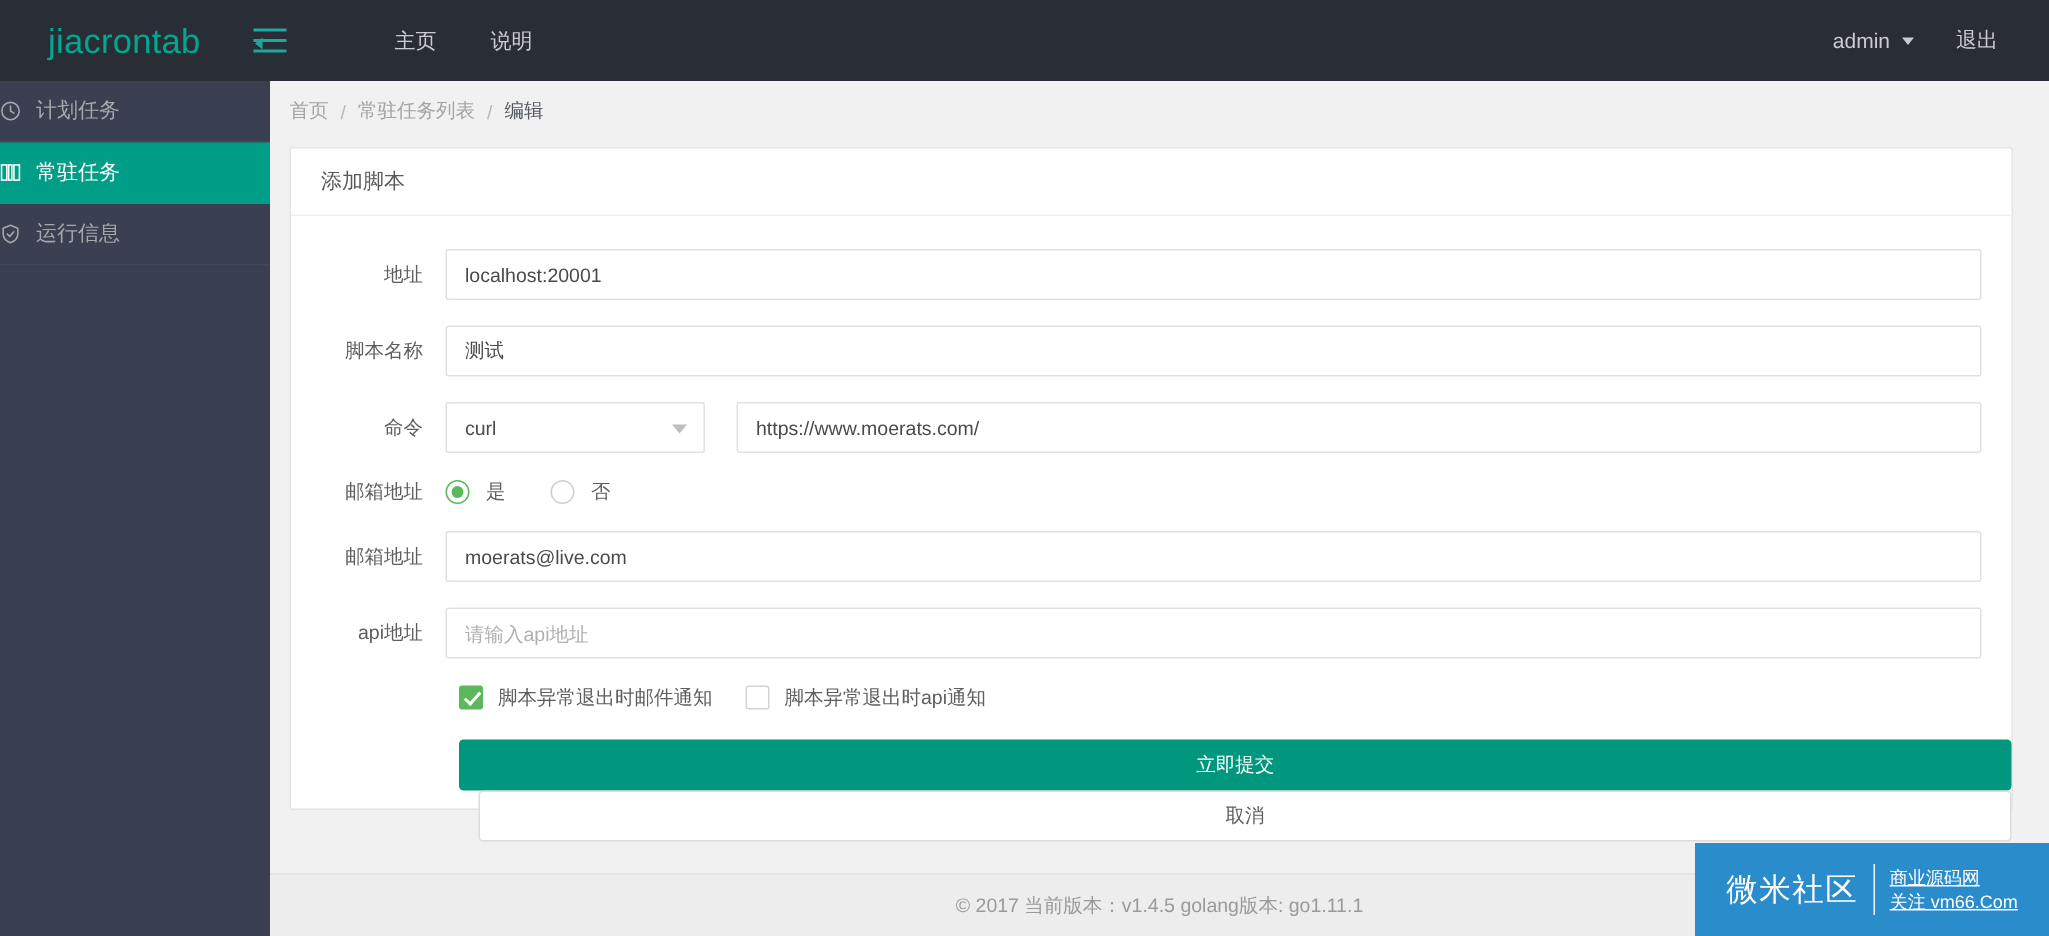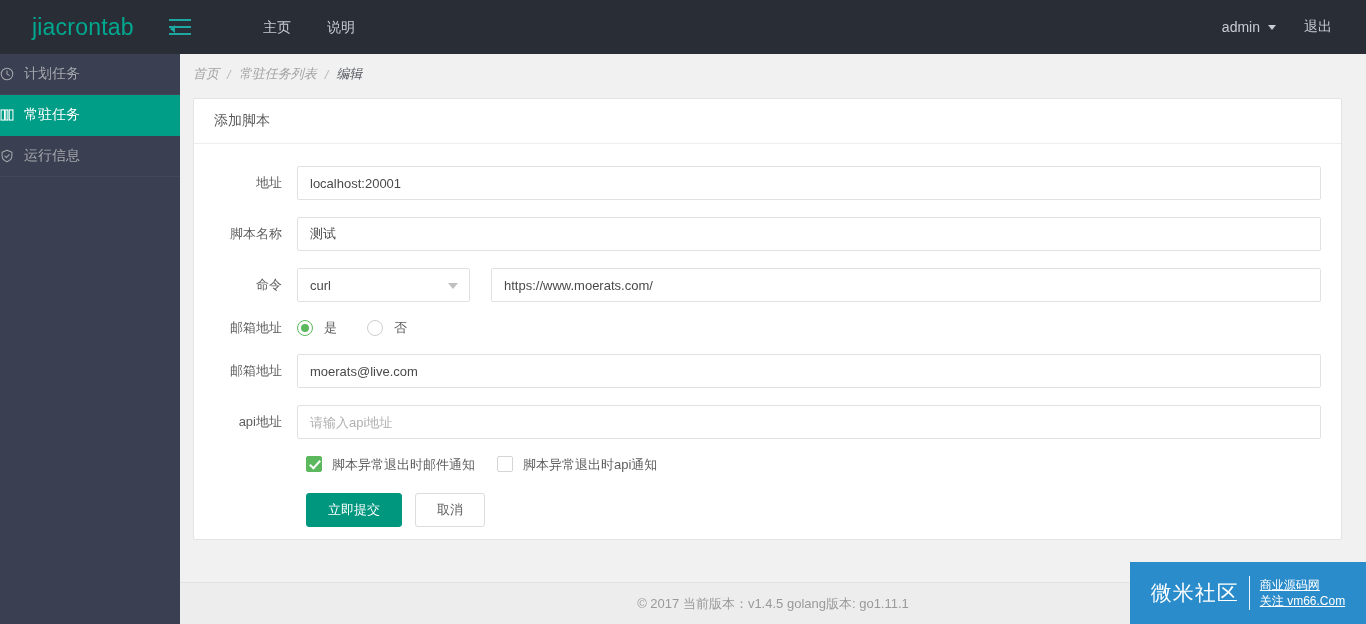--- a/index.html
+++ b/index.html
@@ -93,21 +93,21 @@
   .side-label { margin-left: 2px; }
 
   
   .content {
     position: absolute; top: 54px; left: 180px;
     width: 1186px; height: 570px;
     background: #f1f1f1;
   }
   .breadcrumb {
     height: 40px; display: flex; align-items: center;
-    padding-left: 13px; font-size: 13px; color: #9b9b9b; font-style: italic;
+    padding-left: 13px; font-size: 13px; color: #9b9b9b;
   }
   .breadcrumb .sep { margin: 0 8px; color: #b9b9b9; }
   .breadcrumb .crumb { color: #a3a3a3; }
   .breadcrumb .crumb.current { color: #54595f; }
 
   .panel {
     margin: 4px 24px 0 13px;
     background: #ffffff;
     border: 1px solid #e4e4e4;
     border-radius: 2px;
@@ -171,36 +171,36 @@
   }
   .radio-dot.on { border-color: #5cb85c; }
   .radio-dot.on::after {
     content: ""; width: 8px; height: 8px; border-radius: 50%;
     background: #5cb85c;
   }
   .radio-text { margin-left: 11px; font-size: 13px; color: #5e5e5e; }
 
   
   .check-row { display: flex; align-items: center; padding-left: 112px; margin-bottom: 19px; }
-  .check-item { display: flex; align-items: flex-start; cursor: pointer; margin-right: 22px; }
+  .check-item { display: flex; align-items: center; cursor: pointer; margin-right: 22px; }
   .check-box {
     width: 16px; height: 16px; border: 1px solid #d4d4d4; border-radius: 2px;
     background: #fff; position: relative;
   }
   .check-box.on { background: #5cb85c; border-color: #5cb85c; }
   .check-box.on::after {
     content: ""; position: absolute; left: 5px; top: 1px;
     width: 4px; height: 9px;
     border: solid #fff; border-width: 0 2px 2px 0;
     transform: rotate(42deg);
   }
   .check-text { margin-left: 10px; font-size: 13px; color: #5e5e5e; }
 
   
-  .btn-row { display: flex; padding-left: 112px; }
+  .btn-row { display: flex; padding-left: 112px; flex-direction: column; }
   .btn {
     height: 34px; padding: 0 21px;
     font-size: 13px; border-radius: 3px; cursor: pointer;
     display: flex; align-items: center; justify-content: center;
     font-family: "Liberation Sans", sans-serif;
   }
   .btn-primary { background: #00977f; color: #fff; border: 1px solid #00977f; }
   .btn-default { background: #fff; color: #5e5e5e; border: 1px solid #dcdcdc; margin-left: 13px; }
 
   

